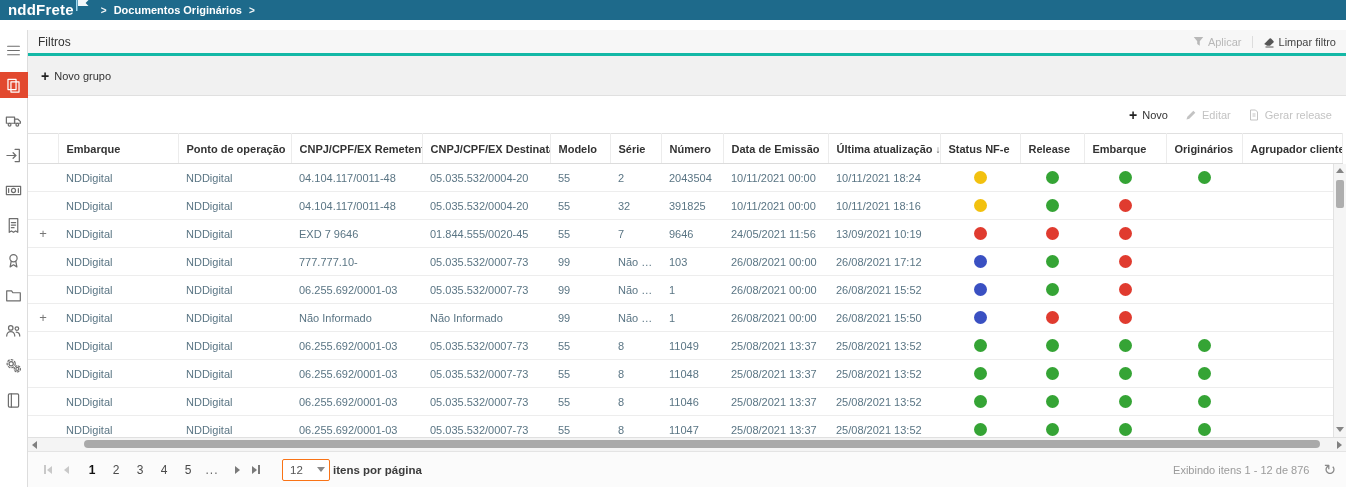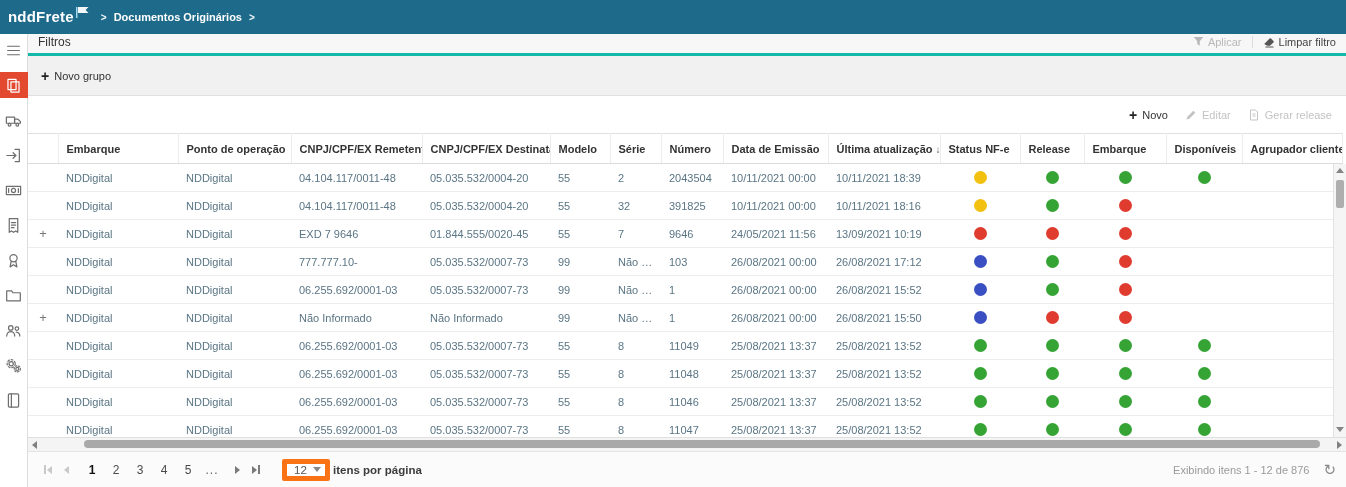--- a/index.html
+++ b/index.html
@@ -1,20 +1,20 @@
 <!DOCTYPE html>
 <html><head>
 <meta charset="utf-8">
 <style>
   html,body{margin:0;padding:0;background:#e9e9e9;}
   .app{position:relative;width:1346px;height:487px;background:#fff;overflow:hidden;
        font-family:"Liberation Sans","DejaVu Sans",sans-serif;}
 
   
-  .topbar{position:absolute;top:0;left:0;right:0;height:34px;background:#1e6a8b;
+  .topbar{position:absolute;top:0;left:0;right:0;height:20px;background:#1e6a8b;
           display:flex;align-items:center;color:#fff;z-index:5;}
   .logo{display:flex;align-items:flex-start;margin:0 12px 0 8px;cursor:pointer;}
   .logo-text{font-size:15px;font-weight:bold;letter-spacing:.2px;line-height:28px;}
   .logo-flag{margin:4px 0 0 2px;}
   .crumbs{display:flex;align-items:center;gap:7px;font-size:11px;font-weight:bold;}
   .crumb-sep{font-size:10px;opacity:.95;}
   .crumb{cursor:pointer;white-space:nowrap;}
   .top-right{margin-left:auto;display:flex;align-items:center;gap:9px;margin-right:7px;}
   .env-btn{background:#3096d2;border:none;color:#fff;font-size:11px;padding:4px 11px;
            border-radius:3px;font-family:inherit;cursor:pointer;}
@@ -87,21 +87,21 @@
   
   .pager{height:35px;background:#fbfbfb;border-top:1px solid #e4e4e4;display:flex;
          align-items:center;padding:0 10px;flex:none;}
   .pg-btn{display:flex;align-items:center;margin:0 6px;color:#7a7a7a;cursor:pointer;gap:1px;}
   .pg-btn.disabled{color:#c9c9c9;}
   .pg-ico-bar{width:2px;height:9px;background:currentColor;display:inline-block;}
   .pg-pages{display:flex;align-items:center;margin:0 5px;}
   .pg-num{min-width:20px;text-align:center;font-size:12px;color:#4a4a4a;padding:2px 2px;cursor:pointer;}
   .pg-num.current{font-weight:bold;color:#111;}
   .pg-num.more{letter-spacing:1px;color:#666;}
-  .pagesize{margin-left:16px;width:48px;height:22px;border:5px solid #f97316;border-radius:2px;
+  .pagesize{margin-left:16px;width:48px;height:22px;border:1px solid #f97316;border-radius:2px;
             background:#fff;display:flex;align-items:center;box-sizing:border-box;font-size:11.5px;
             color:#555;cursor:pointer;}
   .pagesize .val{padding-left:7px;}
   .dd-arrow{margin-left:auto;width:16px;display:flex;align-items:center;justify-content:center;color:#888;}
   .ps-label{margin-left:3px;font-size:11.5px;font-weight:bold;color:#3c3c3c;}
   .summary{margin-left:auto;font-size:11px;color:#9b9b9b;}
   .refresh{margin-left:14px;font-size:15px;color:#8a8a8a;cursor:pointer;line-height:1;}
 
   
   .tri-l{width:0;height:0;border-top:4px solid transparent;border-bottom:4px solid transparent;
@@ -306,36 +306,36 @@
               <th>CNPJ/CPF/EX Remetente</th>
               <th>CNPJ/CPF/EX Destinatário</th>
               <th>Modelo</th>
               <th>Série</th>
               <th>Número</th>
               <th>Data de Emissão</th>
               <th>Última atualização <span class="sort">↓</span></th>
               <th>Status NF-e</th>
               <th>Release</th>
               <th>Embarque</th>
-              <th>Disponíveis</th>
+              <th>Originários</th>
               <th>Agrupador cliente</th>
             </tr>
           </thead>
         <tbody id="grid-body">
             <tr>
               <td class="c-exp"></td>
               <td>NDDigital</td>
               <td>NDDigital</td>
               <td>04.104.117/0011-48</td>
               <td>05.035.532/0004-20</td>
               <td>55</td>
               <td>2</td>
               <td>2043504</td>
               <td>10/11/2021 00:00</td>
-              <td>10/11/2021 18:39</td>
+              <td>10/11/2021 18:24</td>
               <td class="c-dot"><span class="dot" style="background:#f2c10f"></span></td>
               <td class="c-dot"><span class="dot" style="background:#35a435"></span></td>
               <td class="c-dot"><span class="dot" style="background:#35a435"></span></td>
               <td class="c-dot"><span class="dot" style="background:#35a435"></span></td>
               <td></td>
             </tr>
             <tr>
               <td class="c-exp"></td>
               <td>NDDigital</td>
               <td>NDDigital</td>

